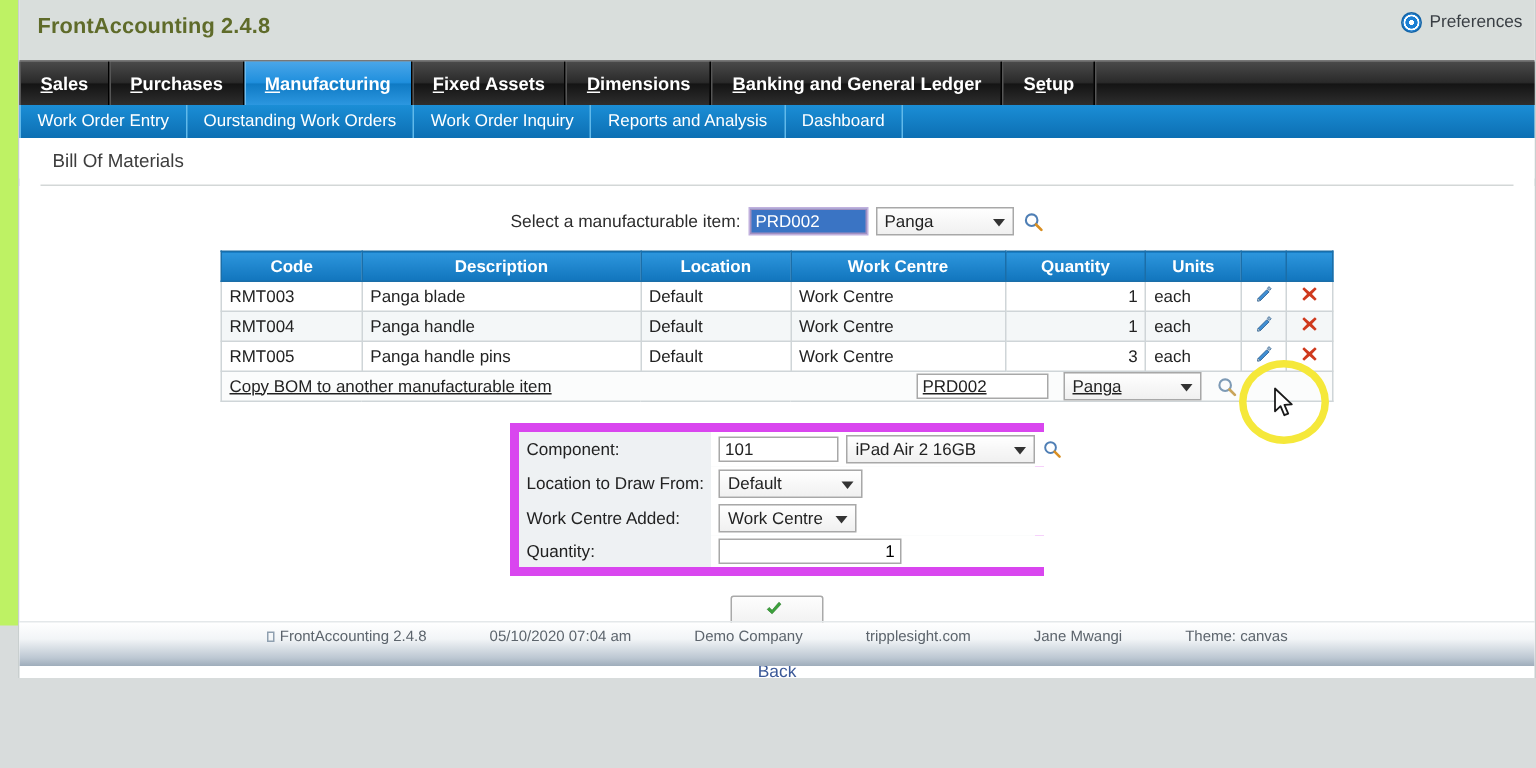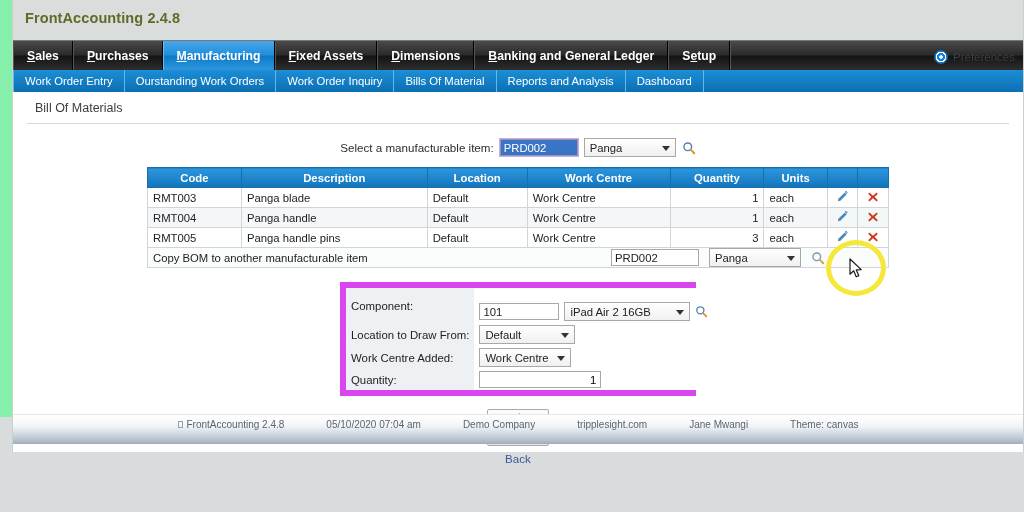--- a/index.html
+++ b/index.html
@@ -9,21 +9,21 @@
     overflow: hidden;
     background: #d8dcdc;
     font-family: "Liberation Sans", sans-serif;
   }
 
   
   #page {
     position: relative;
     width: 1024px;
     height: 417px;
-    background: #86efac;
+    background: #bef264;
   }
   #sheet {
     position: absolute;
     left: 12px; top: 0;
     width: 1012px;
     height: 452px;
     background: #ffffff;
     border-left: 1px solid #c9cfcf;
     border-right: 1px solid #c9cfcf;
   }
@@ -42,21 +42,20 @@
     color: #5f6b2a;
     letter-spacing: .1px;
   }
   .prefs {
     position: absolute;
     right: 8px; top: 8px;
     display: flex;
     align-items: center;
     gap: 5px;
     cursor: pointer;
-    margin-top: 42px;
   }
   .prefs-label {
     font-size: 11.5px;
     color: #3a3f44;
   }
   .gear-ico {
     width: 14px; height: 14px;
     border-radius: 50%;
     background: radial-gradient(circle at 50% 50%, #ffffff 0 18%, #1b7fd4 22% 46%, #ffffff 50% 60%, #1b7fd4 64% 100%);
     border: 1px solid #1565a8;
@@ -234,20 +233,21 @@
 
   
   .copy-row td {
     background: #eef1f3;
     height: 24px;
   }
   .copy-inner {
     display: flex;
     align-items: center;
     gap: 10px;
+    text-decoration: underline;
   }
   .copy-label {
     font-size: 11.3px;
     color: #222;
     flex: 1;
   }
 
   
   .form-wrap {
     width: 356px;
@@ -260,21 +260,21 @@
     border-collapse: collapse;
     font-size: 11.4px;
   }
   table.cform td {
     padding: 2px 5px;
     color: #222;
     vertical-align: middle;
   }
   td.flabel { width: 112px; white-space: nowrap; }
   td.ffield { background: #ffffff; }
-  .field-line { display: flex; align-items: center; gap: 5px; margin-top: 12px; }
+  .field-line { display: flex; align-items: center; gap: 5px; }
   .qty-input {
     width: 122px;
     text-align: right;
     height: 17px;
     border: 1px solid #a8a8a8;
     font-size: 11.3px;
     padding: 0 4px;
     font-family: "Liberation Sans", sans-serif;
   }
 
@@ -383,21 +383,20 @@
       <div class="mtab">
           <span>S<span class="ak">e</span>tup</span>
         </div>
       <div class="mfill"></div>
     </div>
 
     <div class="submenu">
       <div class="stab">Work Order Entry</div>
       <div class="stab">Ourstanding Work Orders</div>
       <div class="stab">Work Order Inquiry</div>
-      <div class="stab">Bills Of Material</div>
       <div class="stab">Reports and Analysis</div>
       <div class="stab">Dashboard</div>
       <div class="sfill"></div>
     </div>
 
     <div class="titlebar">
       <span class="page-title">Bill Of Materials</span>
     </div>
     <div class="title-rule"></div>
 

